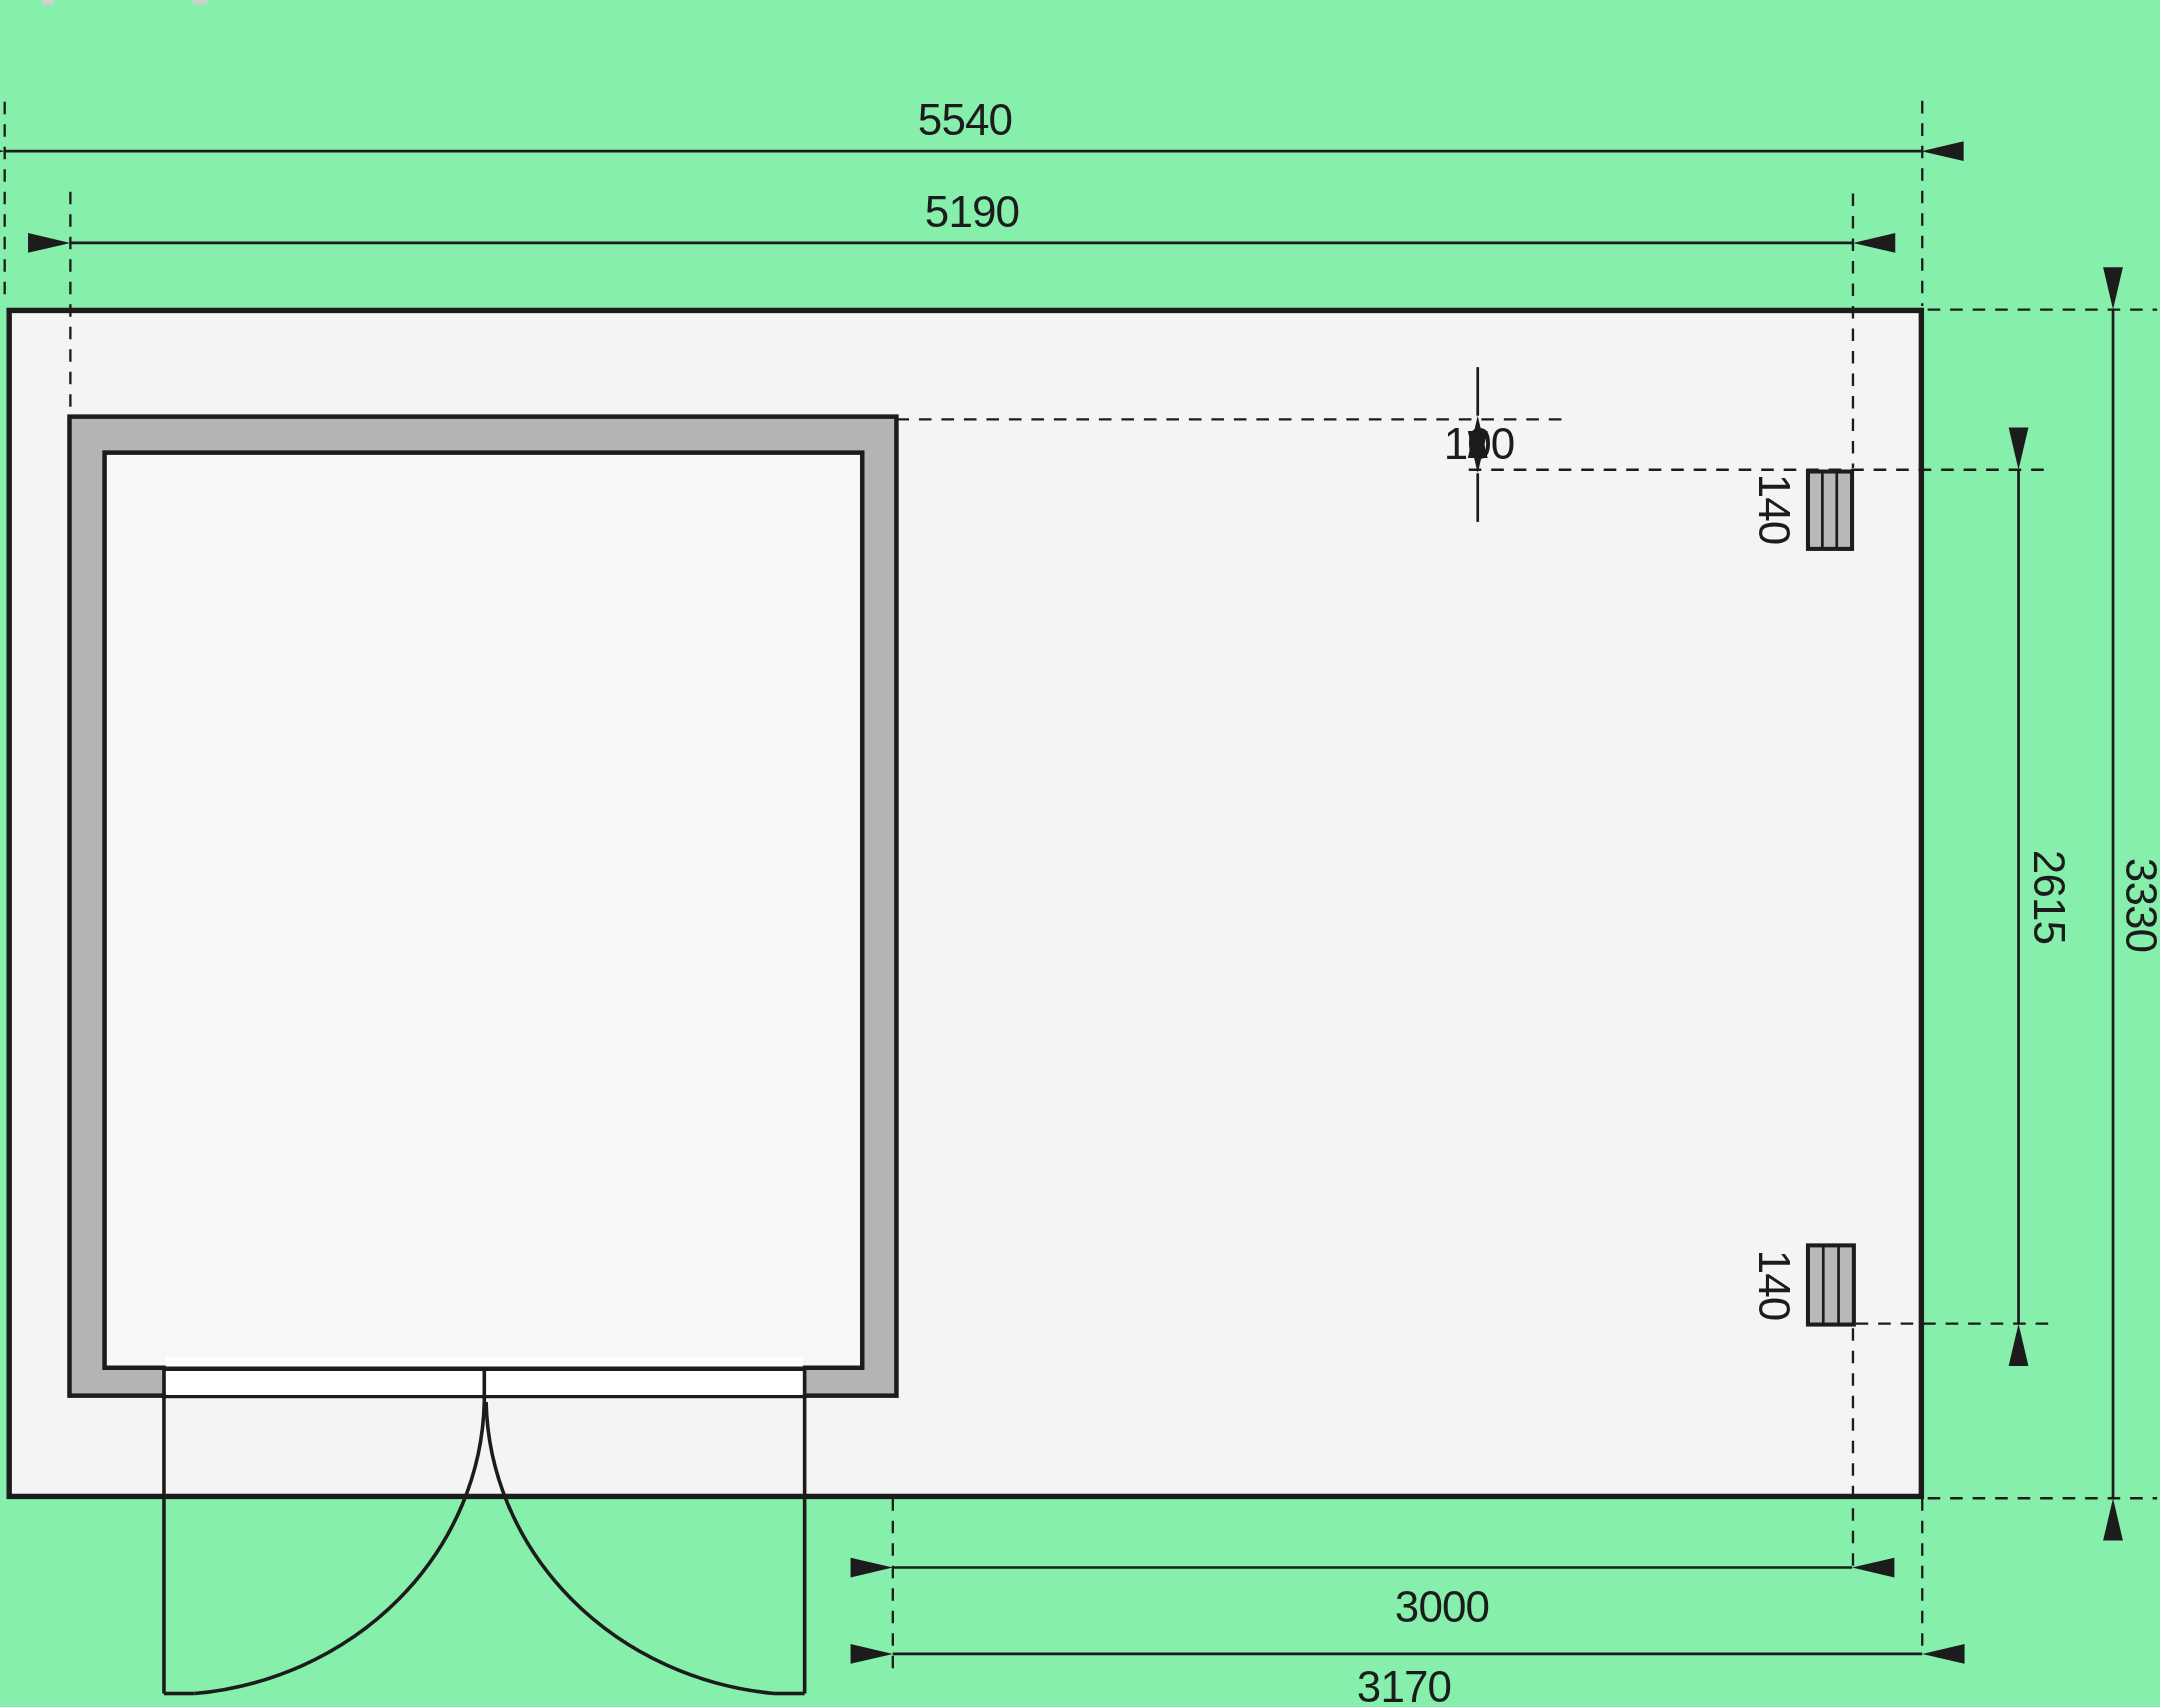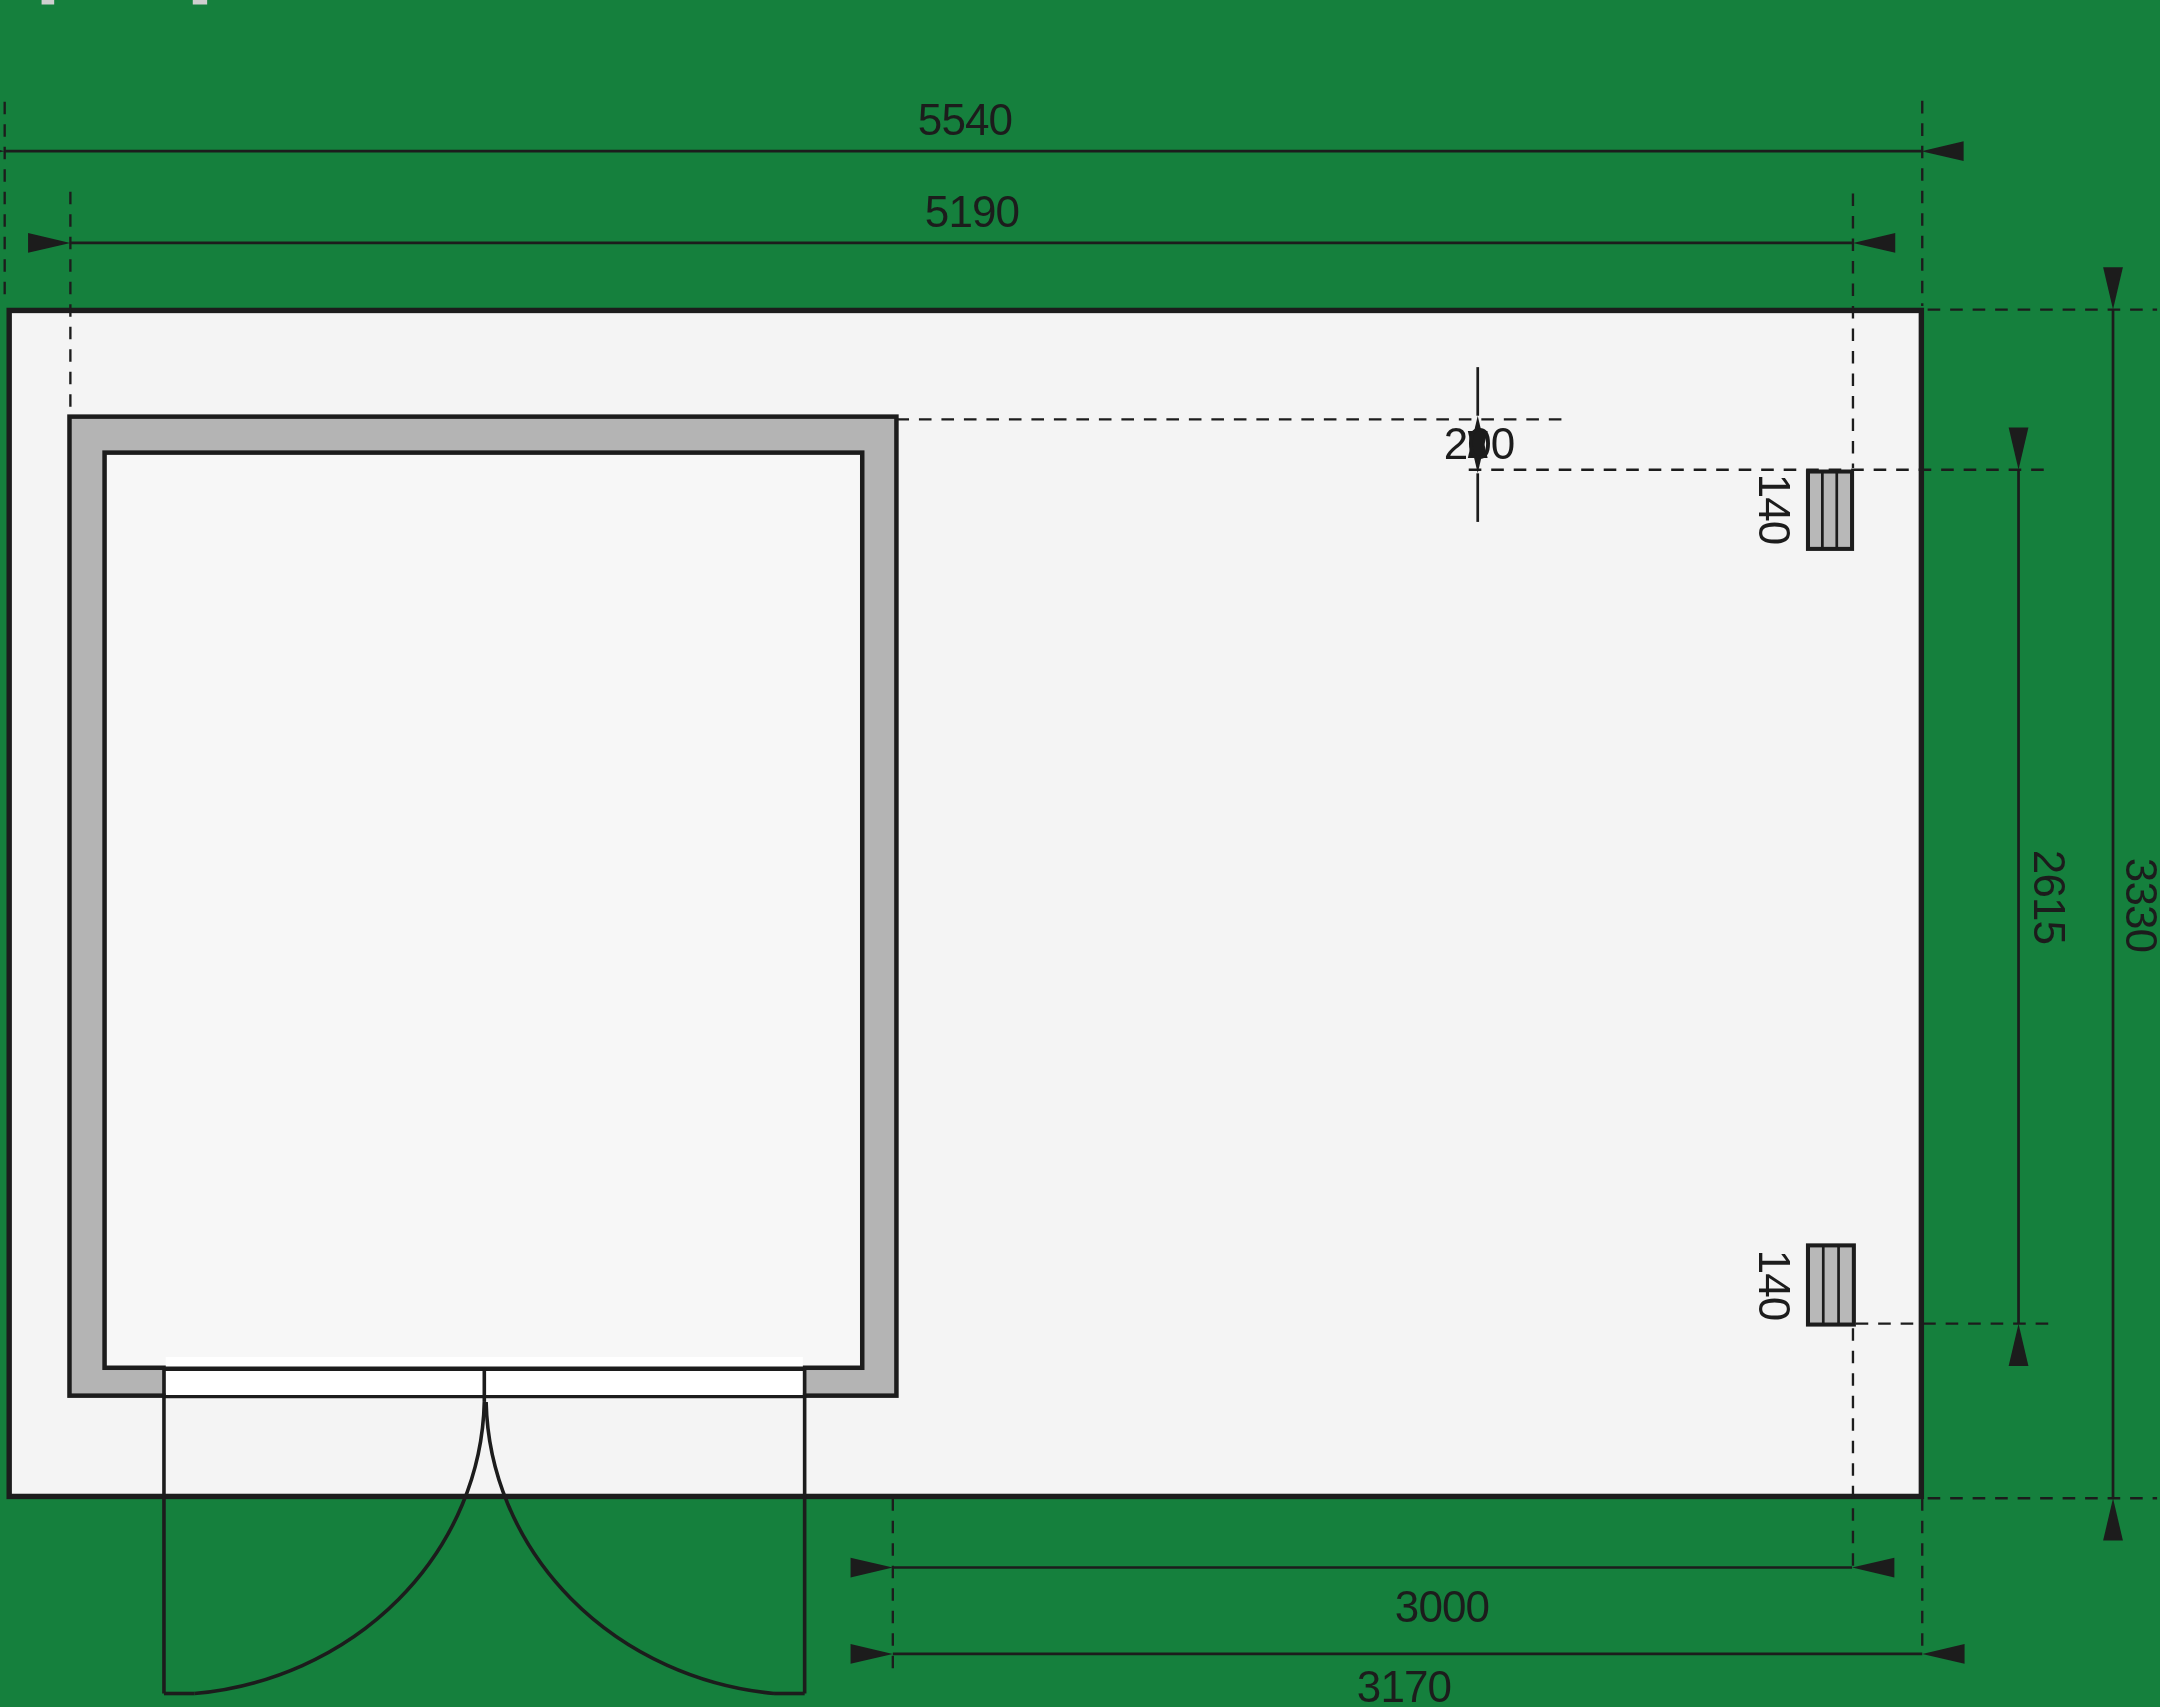--- a/index.html
+++ b/index.html
@@ -1,19 +1,19 @@
 <!DOCTYPE html>
 <html style="font-size:14.4px"><head>
 <meta charset="utf-8">
 <style>
   html,body{margin:0;padding:0;background:#ffffff;}
   #canvas{
     position:relative;
     width:2160px;height:1707px;
-    background:#15803d;
+    background:#86efac;
     font-family:"Liberation Sans", sans-serif;
     overflow:hidden;
   }
   #plan-svg{position:absolute;left:0;top:0;}
   .dim-label{
     position:absolute;
     font-size:44px;
     letter-spacing:-0.9px;
     color:#1c1c1c;
     white-space:nowrap;
@@ -88,21 +88,21 @@
       <line x1="2348" y1="344" x2="2348" y2="1665" marker-start="url(#arrow)" marker-end="url(#arrow)"></line>
       <line x1="992" y1="1742" x2="2058" y2="1742" marker-start="url(#arrow)" marker-end="url(#arrow)"></line>
       <line x1="992" y1="1838" x2="2136" y2="1838" marker-start="url(#arrow)" marker-end="url(#arrow)"></line>
       <line x1="1642" y1="408" x2="1642" y2="462" marker-end="url(#arrow)"></line>
       <line x1="1642" y1="580" x2="1642" y2="526" marker-end="url(#arrow)"></line>
     </g>
   </svg>
 
   <div class="dim-label" style="left:965px;top:120px;">5540</div>
   <div class="dim-label" style="left:972px;top:212px;">5190</div>
-  <div class="dim-label" style="left:1479px;top:444px;">200</div>
+  <div class="dim-label" style="left:1479px;top:444px;">100</div>
   <div class="dim-label vertical" style="left:1774px;top:509px;">140</div>
   <div class="dim-label vertical" style="left:1774px;top:1285px;">140</div>
   <div class="dim-label vertical" style="left:2049px;top:897px;">2615</div>
   <div class="dim-label vertical" style="left:2141px;top:905px;">3330</div>
   <div class="dim-label" style="left:1442px;top:1607px;">3000</div>
   <div class="dim-label" style="left:1404px;top:1687px;">3170</div>
 
 </div>
 
 

